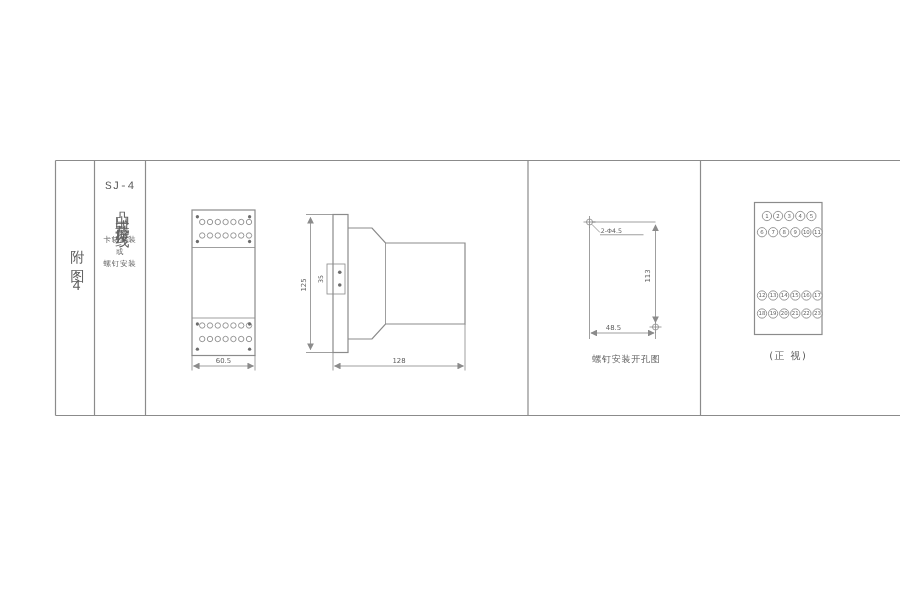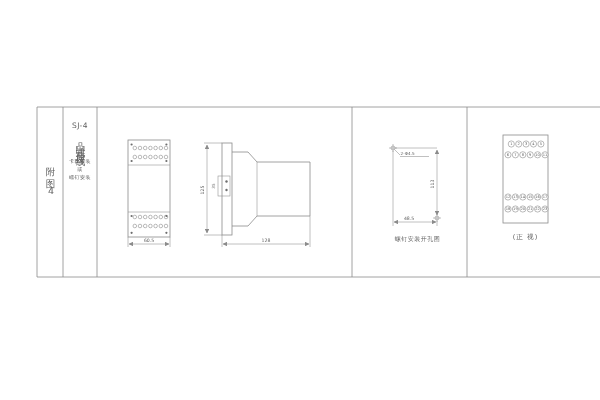--- a/index.html
+++ b/index.html
@@ -9,21 +9,21 @@
   svg.canvas { position:absolute; left:0; top:0; }
   .ln { stroke:var(--line); fill:none; stroke-width:.8; }
   .thin { stroke:var(--line); fill:none; stroke-width:.55; }
   .dot { fill:#6d6d6d; stroke:none; }
   .term { fill:#fff; stroke:var(--line); stroke-width:.6; }
   .termlab { font-size:3.6px; fill:var(--text); text-anchor:middle; }
   .dim { font-size:4.6px; fill:var(--text); text-anchor:middle; }
   .dimS { font-size:4.2px; fill:var(--text); }
   .cap { font-size:6px; fill:var(--text); text-anchor:middle; letter-spacing:.5px; }
   .capL { font-size:6.6px; fill:var(--text); text-anchor:middle; letter-spacing:1px; }
-  .colbox { position:absolute; display:flex; flex-direction:column; align-items:center; color:var(--text); }
+  .colbox { position:absolute; display:flex; flex-direction:column; align-items:center; color:var(--text);font-family:Liberation Mono, monospace; }
   .vtext { writing-mode:vertical-rl; text-orientation:upright; }
   .idx { letter-spacing:13px; font-size:9.5px; }
   .typ { letter-spacing:3px; font-size:9.5px; margin-top:4px; }
   .model { font-size:7.5px; letter-spacing:.5px; }
   .mnote { margin-top:6px; display:flex; flex-direction:column; align-items:center; }
   .mnote span { font-size:5px; line-height:1.55; letter-spacing:.5px; }
 </style>
 </head>
 <body>
 

